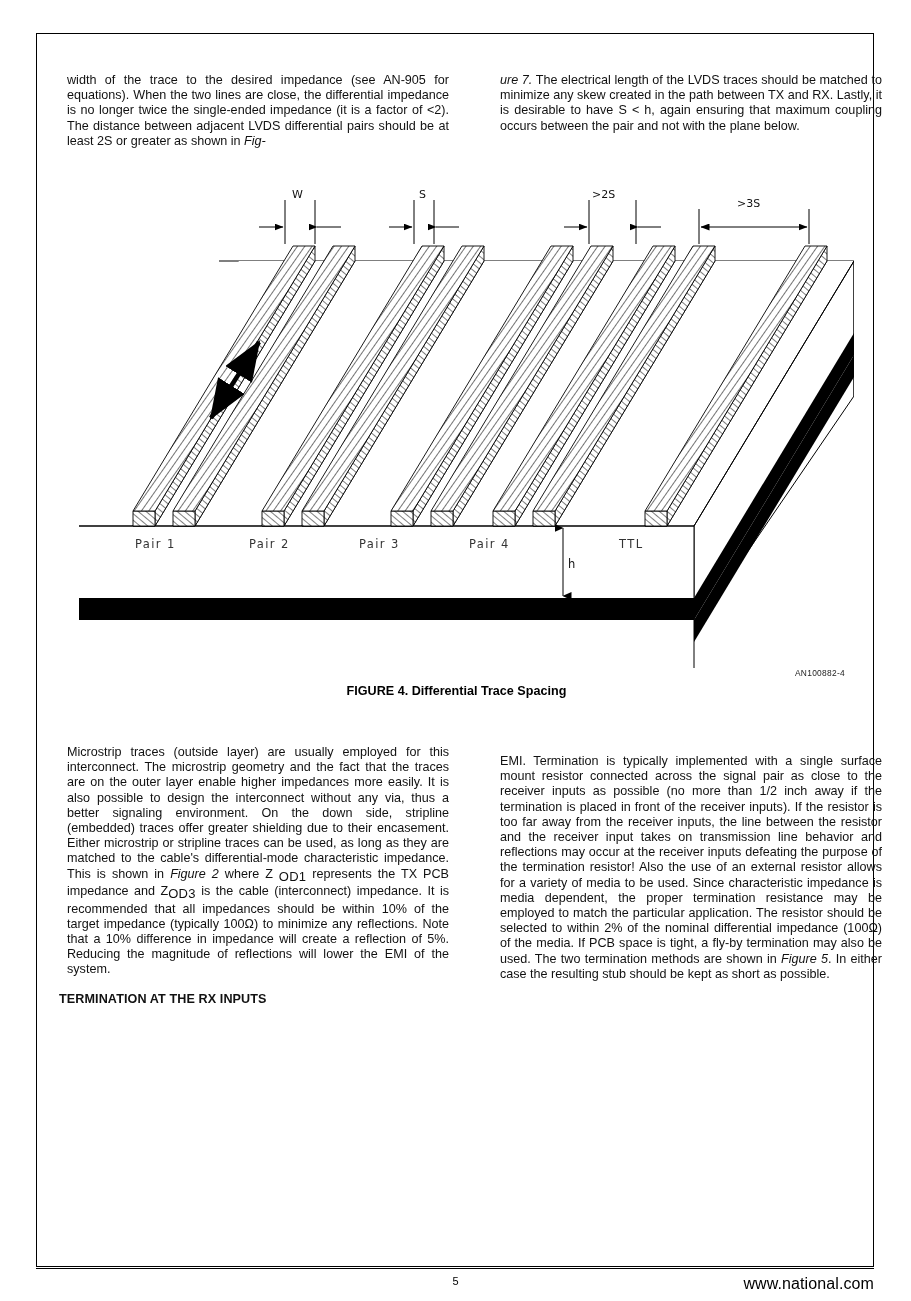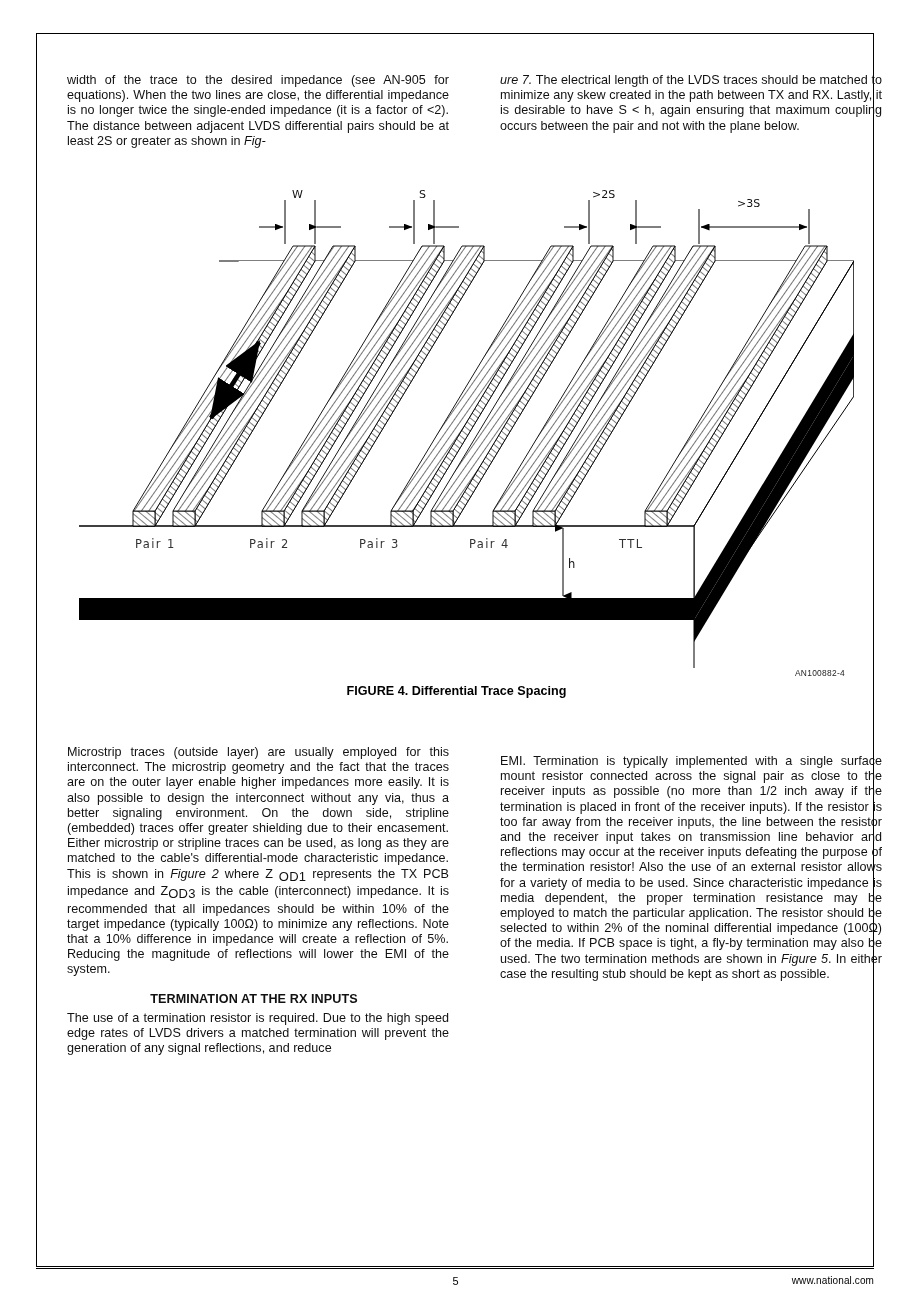--- a/index.html
+++ b/index.html
@@ -43,21 +43,21 @@
   .col p { margin: 0 0 0 8px; }
 
   .ital { font-style: italic; }
   .sub  { font-size: 13px; vertical-align: -0.25em; letter-spacing: .2px;}
 
   h2.section-head {
     font-size: 12.6px;
     font-weight: bold;
     margin: 0 0 4px 0;
     letter-spacing: .1px;
-    text-align: center;
+    text-align: left;
   }
 
   
   #figure-block {
     position: absolute;
     left: 59px;
     top: 178px;
     width: 795px;
     height: 520px;
   }
@@ -97,21 +97,21 @@
     left: 0;
     top: 1275px;
     width: 911px;
     text-align: center;
     font-size: 11px;
   }
   #footer-url {
     position: absolute;
     right: 37px;
     top: 1275px;
-    font-size: 10px;
+    font-size: 16px;
     letter-spacing: .1px;
   }
 </style>
 </head>
 <body>
 
 <div id="page-frame"></div>
 
 <div class="col left" style="top:73px;">
   <p><span>width of the trace to the desired impedance (see AN-905 for equations). When the two lines are close, the differential impedance is no longer twice the single-ended impedance (it is a factor of &lt;2). The distance between adjacent LVDS differential pairs should be at least 2S or greater as shown in </span><span class="ital">Fig-</span></p>
@@ -287,21 +287,20 @@
 
   <div id="figure-id">AN100882-4</div>
   <div id="figure-caption">FIGURE 4. Differential Trace Spacing</div>
 </div>
 
 <div class="col left" style="top:745px;">
   <p><span>Microstrip traces (outside layer) are usually employed for this interconnect. The microstrip geometry and the fact that the traces are on the outer layer enable higher impedances more easily. It is also possible to design the interconnect without any via, thus a better signaling environment. On the down side, stripline (embedded) traces offer greater shielding due to their encasement. Either microstrip or stripline traces can be used, as long as they are matched to the cable's differential-mode characteristic impedance. This is shown in </span><span class="ital">Figure 2</span><span> where Z </span><span class="sub">OD1</span><span> represents the TX PCB impedance and Z</span><span class="sub">OD3</span><span> is the cable (interconnect) impedance. It is recommended that all impedances should be within 10% of the target impedance (typically 100Ω) to minimize any reflections. Note that a 10% difference in impedance will create a reflection of 5%. Reducing the magnitude of reflections will lower the EMI of the system.</span></p>
 
   <h2 class="section-head" style="margin-top:14px;">TERMINATION AT THE RX INPUTS</h2>
 
-  <p style="margin-top:0;">The use of a termination resistor is required. Due to the high speed edge rates of LVDS drivers a matched termination will prevent the generation of any signal reflections, and reduce</p>
 </div>
 
 <div class="col right" style="top:754px;">
   <p><span>EMI. Termination is typically implemented with a single surface mount resistor connected across the signal pair as close to the receiver inputs as possible (no more than 1/2 inch away if the termination is placed in front of the receiver inputs). If the resistor is too far away from the receiver inputs, the line between the resistor and the receiver input takes on transmission line behavior and reflections may occur at the receiver inputs defeating the purpose of the termination resistor! Also the use of an external resistor allows for a variety of media to be used. Since characteristic impedance is media dependent, the proper termination resistance may be employed to match the particular application. The resistor should be selected to within 2% of the nominal differential impedance (100Ω) of the media. If PCB space is tight, a fly-by termination may also be used. The two termination methods are shown in </span><span class="ital">Figure 5</span><span>. In either case the resulting stub should be kept as short as possible.</span></p>
 </div>
 
 <div id="footer-rule"></div>
 <div id="footer-page">5</div>
 <div id="footer-url">www.national.com</div>
 

